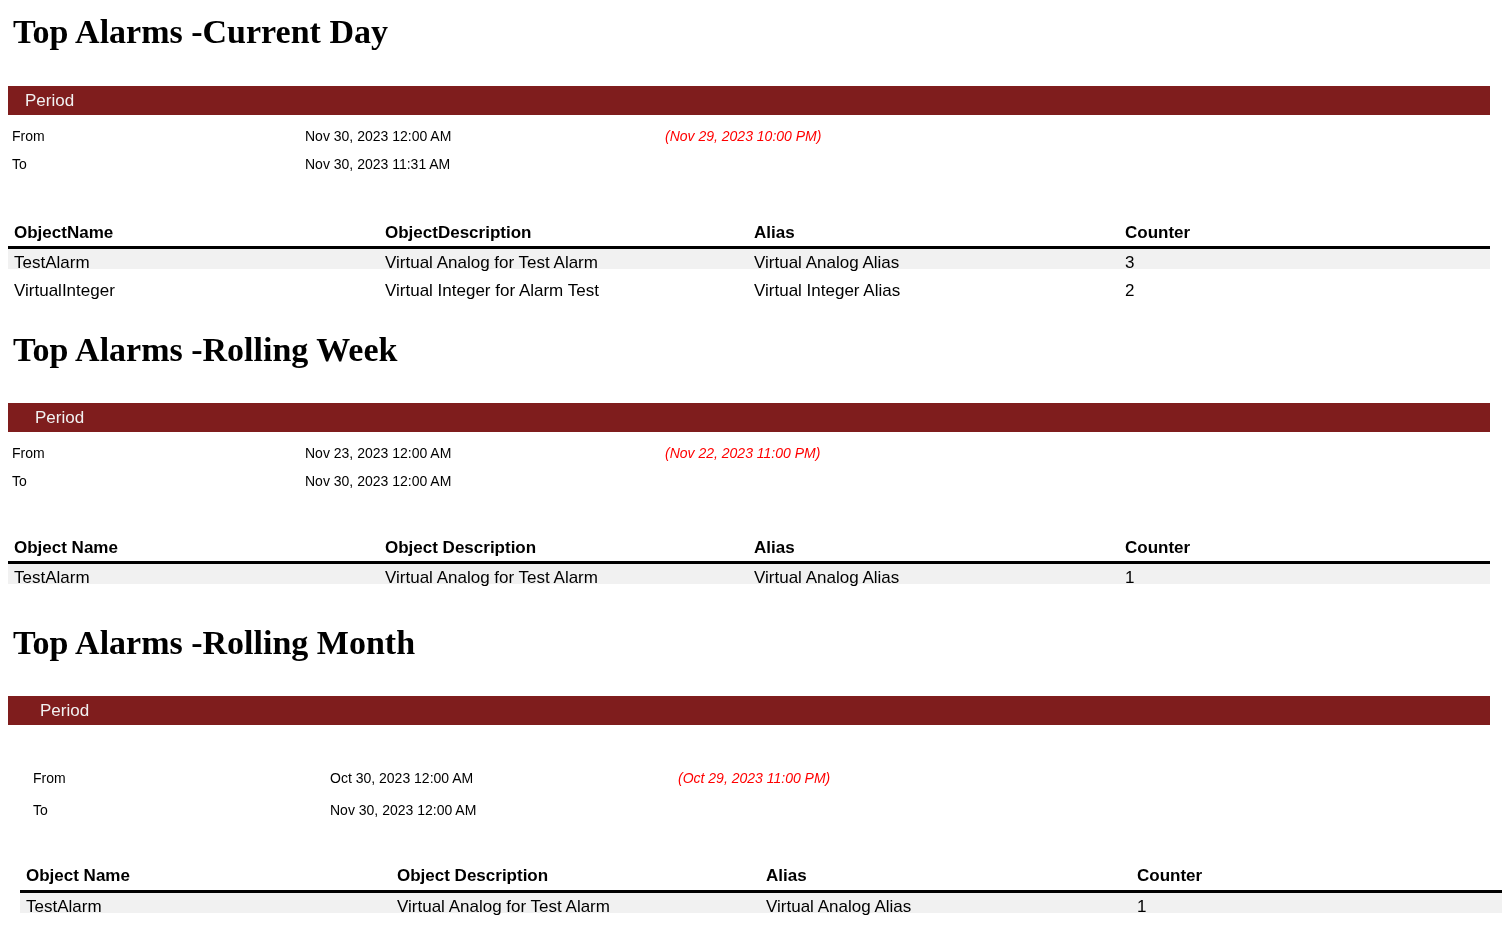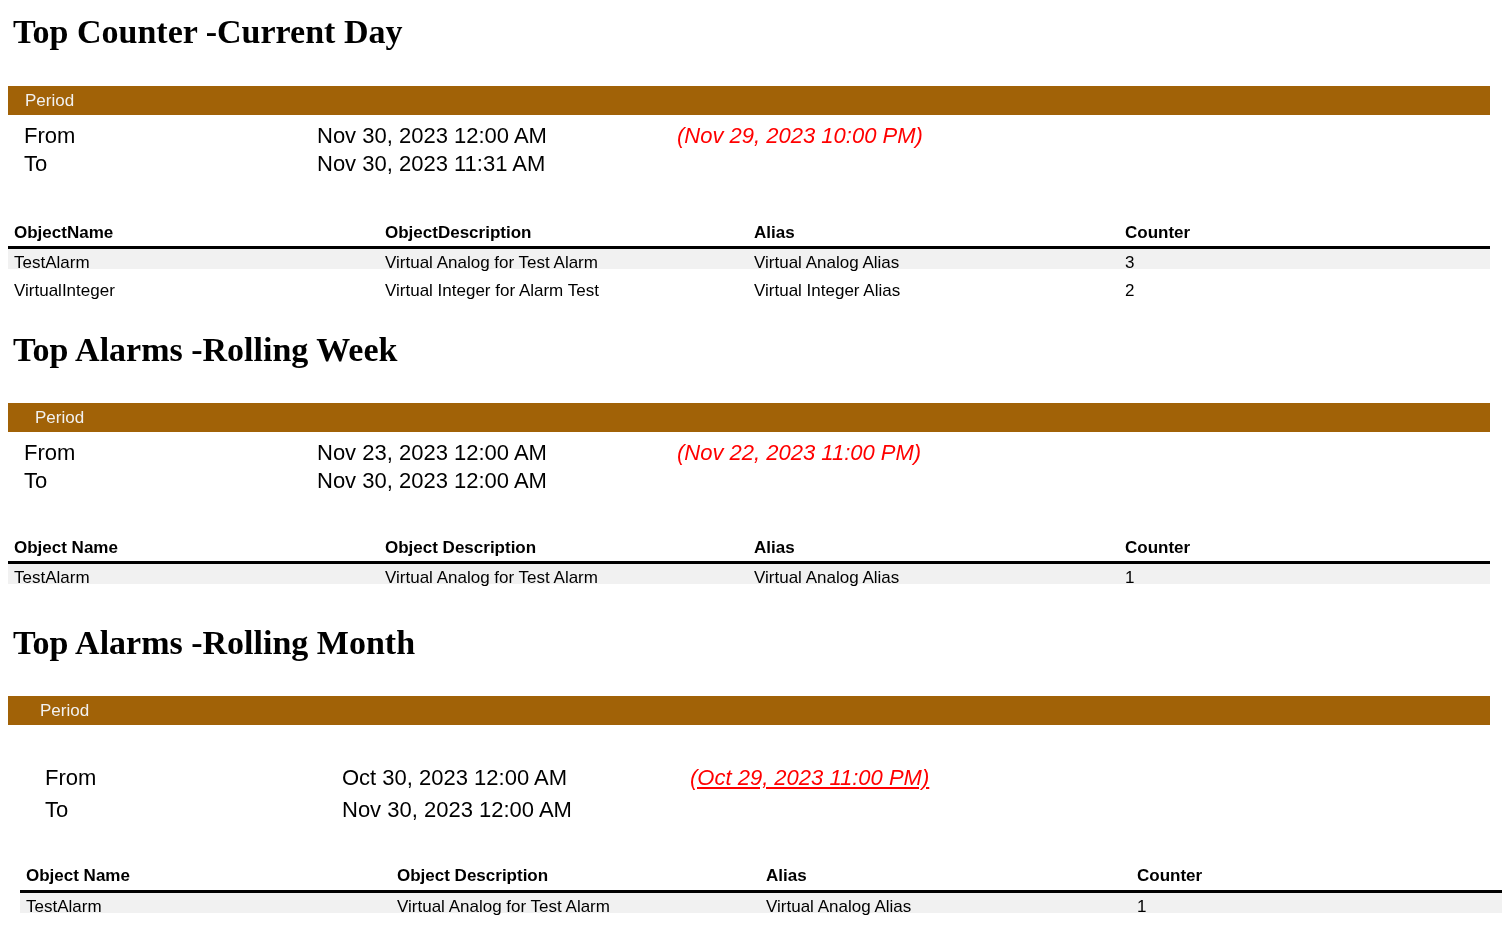--- a/index.html
+++ b/index.html
@@ -13,26 +13,26 @@
   }
   .section{position:absolute;inset:0;}
   .title{
     position:absolute;left:13px;margin:0;
     font-family:"Liberation Serif", serif;
     font-weight:bold;font-size:34px;line-height:40px;color:#000;
     white-space:nowrap;
   }
   .period-bar{
     position:absolute;left:8px;width:1482px;height:29px;
-    background:#a16207;color:#f1f1f1;
+    background:#7f1d1d;color:#f1f1f1;
     font-size:17px;line-height:29px;
     box-sizing:border-box;
     white-space:nowrap;
   }
-  .kv{position:absolute;font-size:22px;line-height:20px;white-space:nowrap;margin-left:12px;}
+  .kv{position:absolute;font-size:14px;line-height:20px;white-space:nowrap;}
   .kv-label{left:12px;}
   .kv-value{left:305px;}
   .kv-note{left:665px;color:#ff0000;font-style:italic;}
   .thead{position:absolute;left:8px;width:1482px;height:26px;}
   .thead span{
     position:absolute;top:0;font-size:17px;font-weight:bold;line-height:26px;white-space:nowrap;
   }
   .rule{position:absolute;left:8px;width:1482px;height:3px;background:#000000;}
   .trow{position:absolute;left:8px;width:1482px;height:20px;}
   .trow.alt{background:#f1f1f1;}
@@ -63,32 +63,32 @@
   .s2 .rule{top:561px;}
   .s2 .r0{top:564px;}
 
   
   .s3 .title{top:623px;}
   .s3 .period-bar{top:696px;padding-left:32px;}
   .s3 .row-from{top:768px;}
   .s3 .row-to{top:800px;}
   .s3 .kv-label{left:33px;}
   .s3 .kv-value{left:330px;}
-  .s3 .kv-note{left:678px;text-decoration:underline;}
+  .s3 .kv-note{left:678px;}
   .s3 .thead{top:863px;left:20px;}
   .s3 .rule{top:890px;left:20px;}
   .s3 .r0{top:893px;left:20px;}
 </style>
 </head>
 <body>
 
 <div id="page">
 
   <div class="section s1">
-    <h1 class="title">Top Counter -Current Day</h1>
+    <h1 class="title">Top Alarms -Current Day</h1>
     <div class="period-bar">
       <span>Period</span>
     </div>
     <div class="kv kv-label row-from">From</div>
     <div class="kv kv-value row-from">Nov 30, 2023 12:00 AM</div>
     <div class="kv kv-note row-from">(Nov 29, 2023 10:00 PM)</div>
     <div class="kv kv-label row-to">To</div>
     <div class="kv kv-value row-to">Nov 30, 2023 11:31 AM</div>
 
     <div class="thead">

